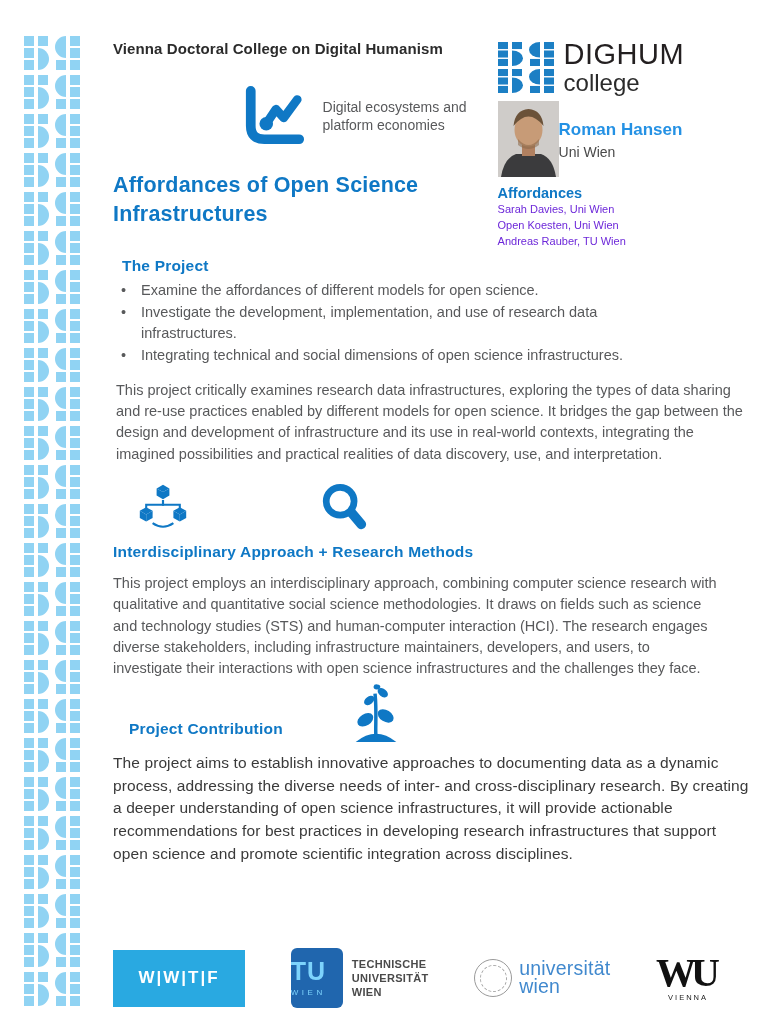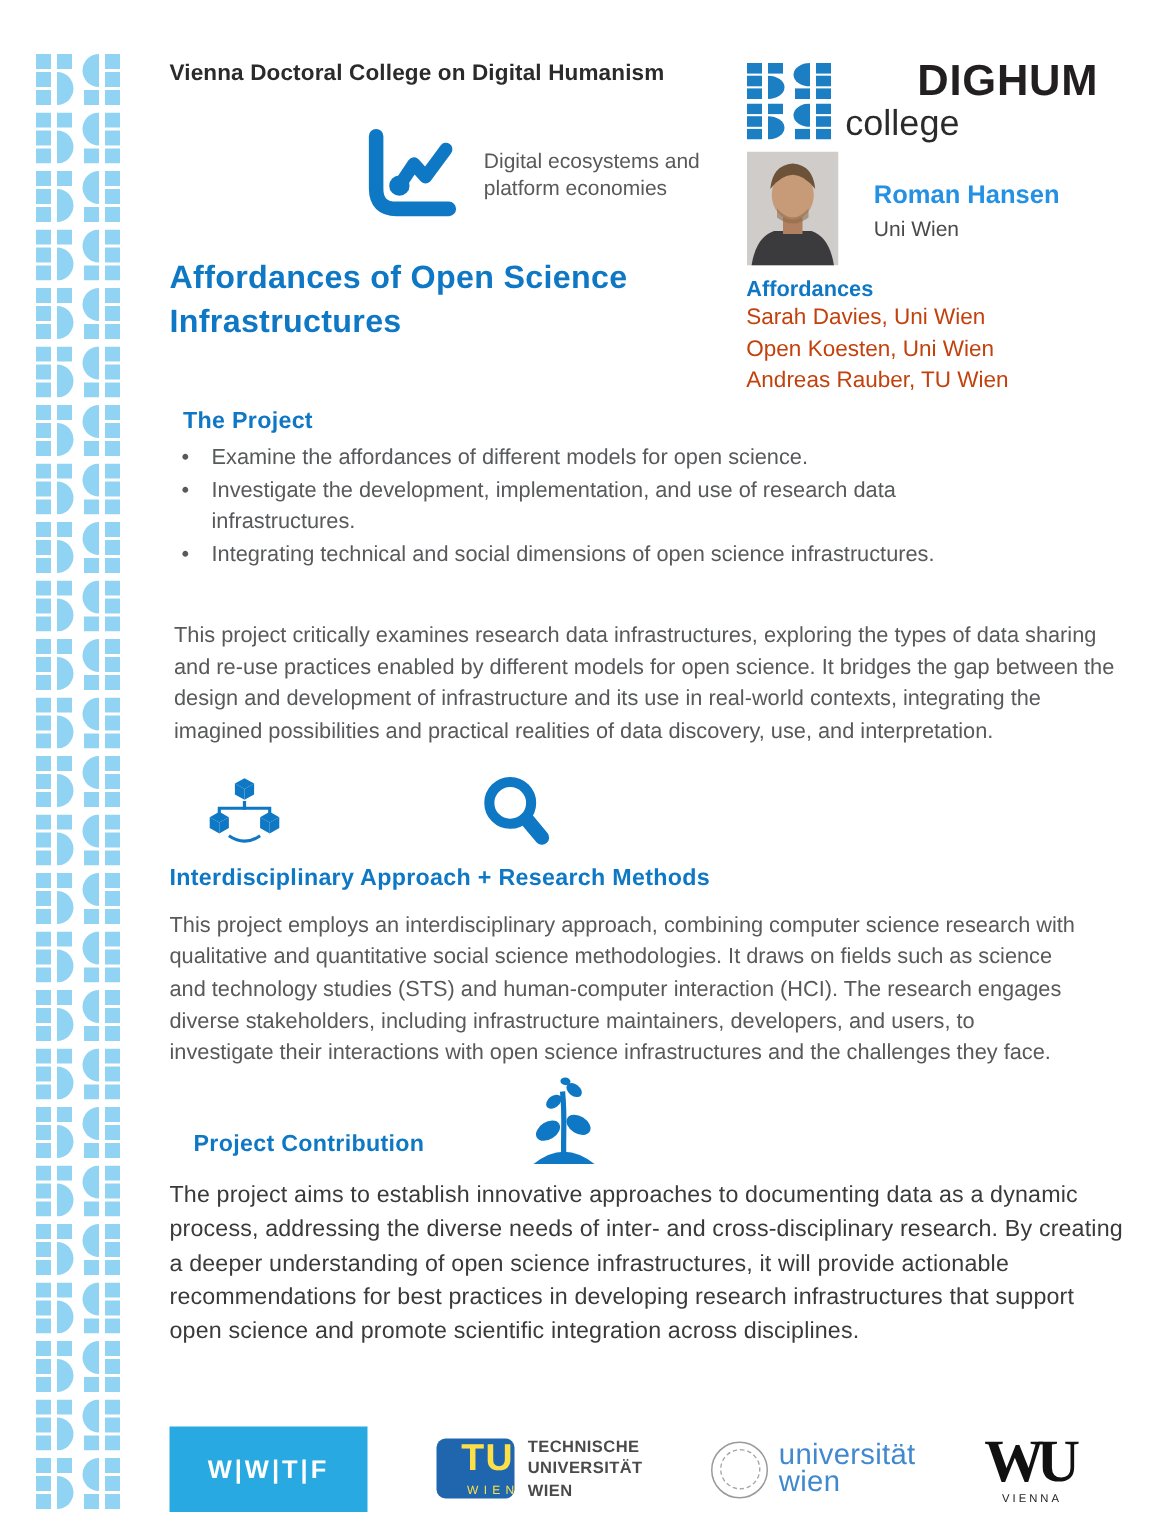--- a/index.html
+++ b/index.html
@@ -21,54 +21,54 @@
   .top-row{display:flex; justify-content:space-between;}
   .top-left{width:390px;}
   .org-title{font-size:15px; font-weight:bold; color:#2b2b2b; letter-spacing:.1px;}
   .icon-row{margin-top:28px; display:flex; align-items:center; gap:16px;justify-content:flex-end;}
   .track-label{font-size:14px; color:var(--body); width:175px; line-height:1.3;}
   .poster-title{margin-top:24px; font-size:21.5px; font-weight:bold; color:var(--accent);
     line-height:1.35; width:345px; letter-spacing:.2px;}
   .top-right{width:256px;}
   .logo-row{display:flex; gap:10px; align-items:flex-start;}
   .mark-col{display:flex; flex-direction:column; gap:3px; padding-top:2px;}
-  .wordmark{font-size:29px; font-weight:bold; color:#231F20; letter-spacing:.5px; line-height:1;margin-left:48px;}
+  .wordmark{font-size:29px; font-weight:normal; color:#231F20; letter-spacing:.5px; line-height:1;}
   .wordmark-sub{font-size:24px; color:#2b2b2b; line-height:1.05; margin-top:1px;}
-  .person-row{margin-top:6px; display:flex; gap:24px;}
+  .person-row{margin-top:6px; display:flex; }
   .person-meta{padding-top:19px;}
   .person-name{font-size:17px; font-weight:600; color:var(--accent2);}
   .person-affil{font-size:14px; color:#4a4a4a; margin-top:4px;}
   .supervisors{margin-top:8px;}
   .sup-heading{font-size:14.5px; font-weight:bold; color:var(--accent);}
-  .sup-item{font-size:15px; color:#c2410c; line-height:1.26; margin-top:2px;}
+  .sup-item{font-size:11px; color:#6d28d9; line-height:1.26; margin-top:2px;}
   
   .sec-heading{font-size:15.5px; font-weight:bold; color:var(--accent); letter-spacing:.2px;}
   .project{margin-top:8px;}
   .project .sec-heading{padding-left:9px;}
   ul.bullets{list-style:none; margin-top:5px; max-width:545px;}
   ul.bullets li{position:relative; padding-left:28px; font-size:14.5px; line-height:1.5; color:var(--body);}
   ul.bullets li::before{content:"•"; position:absolute; left:8px; top:0;}
   .para{font-size:14.5px; line-height:1.47; color:var(--body);}
-  .p1{margin-top:32px; max-width:632px; padding-left:3px;}
+  .p1{margin-top:13px; max-width:632px; padding-left:3px;}
   .icons-row{margin-top:14px; padding-left:22px; display:flex; align-items:center; gap:128px; height:58px;}
   .approach-heading{margin-top:6px;}
   .p2{margin-top:12px; max-width:606px;}
   .contrib-block{position:relative; margin-top:4px; height:62px;}
   .contrib-block .sec-heading{position:absolute; left:16px; bottom:8px;}
   .contrib-block .sprout{position:absolute; left:240px; top:0;}
   .p3{margin-top:6px; max-width:650px; font-size:15.5px; font-weight:normal;
     color:#3a3a3a; line-height:1.48; letter-spacing:.1px;}
   
   .footer{position:absolute; left:113px; right:48px; bottom:16px;
     display:flex; align-items:center; justify-content:space-between;}
   .wwtf{width:132px; height:57px; background:var(--wwtf); color:#fff; display:flex;
     align-items:center; justify-content:center; font-size:17px; font-weight:bold; letter-spacing:2px;}
   .tu{display:flex; gap:9px; align-items:center;}
-  .tu-box{width:52px; height:40px; background:var(--tu); border-radius:6px; color:#fde047;
-    display:flex; flex-direction:column; align-items:flex-end; justify-content:center;}
+  .tu-box{width:52px; height:60px; background:var(--tu); border-radius:6px; color:#7dd3fc;
+    display:flex; flex-direction:column; align-items:flex-start; justify-content:center;}
   .tu-box .tu-big{font-size:25px; font-weight:bold; line-height:1; letter-spacing:1px;}
   .tu-box .tu-small{font-size:8px; letter-spacing:3.5px; margin-top:4px; margin-right:-3.5px;}
   .tu-lines{font-size:11px; font-weight:600; color:#4a4a4a; line-height:1.3; letter-spacing:.3px;}
   .univie{display:flex; align-items:center; gap:7px;}
   .seal{width:38px; height:38px; border:1.5px solid #9a9a9a; border-radius:50%;
     display:flex; align-items:center; justify-content:center;}
   .seal-inner{width:27px; height:27px; border:1px dashed #a8a8a8; border-radius:50%;}
   .univie-text{color:var(--univie); font-size:19.5px; line-height:.92; letter-spacing:.2px;}
   .wu{display:flex; flex-direction:column; align-items:center;}
   .wu-text{font-family:"Liberation Serif", serif; font-weight:bold; font-size:40px;

